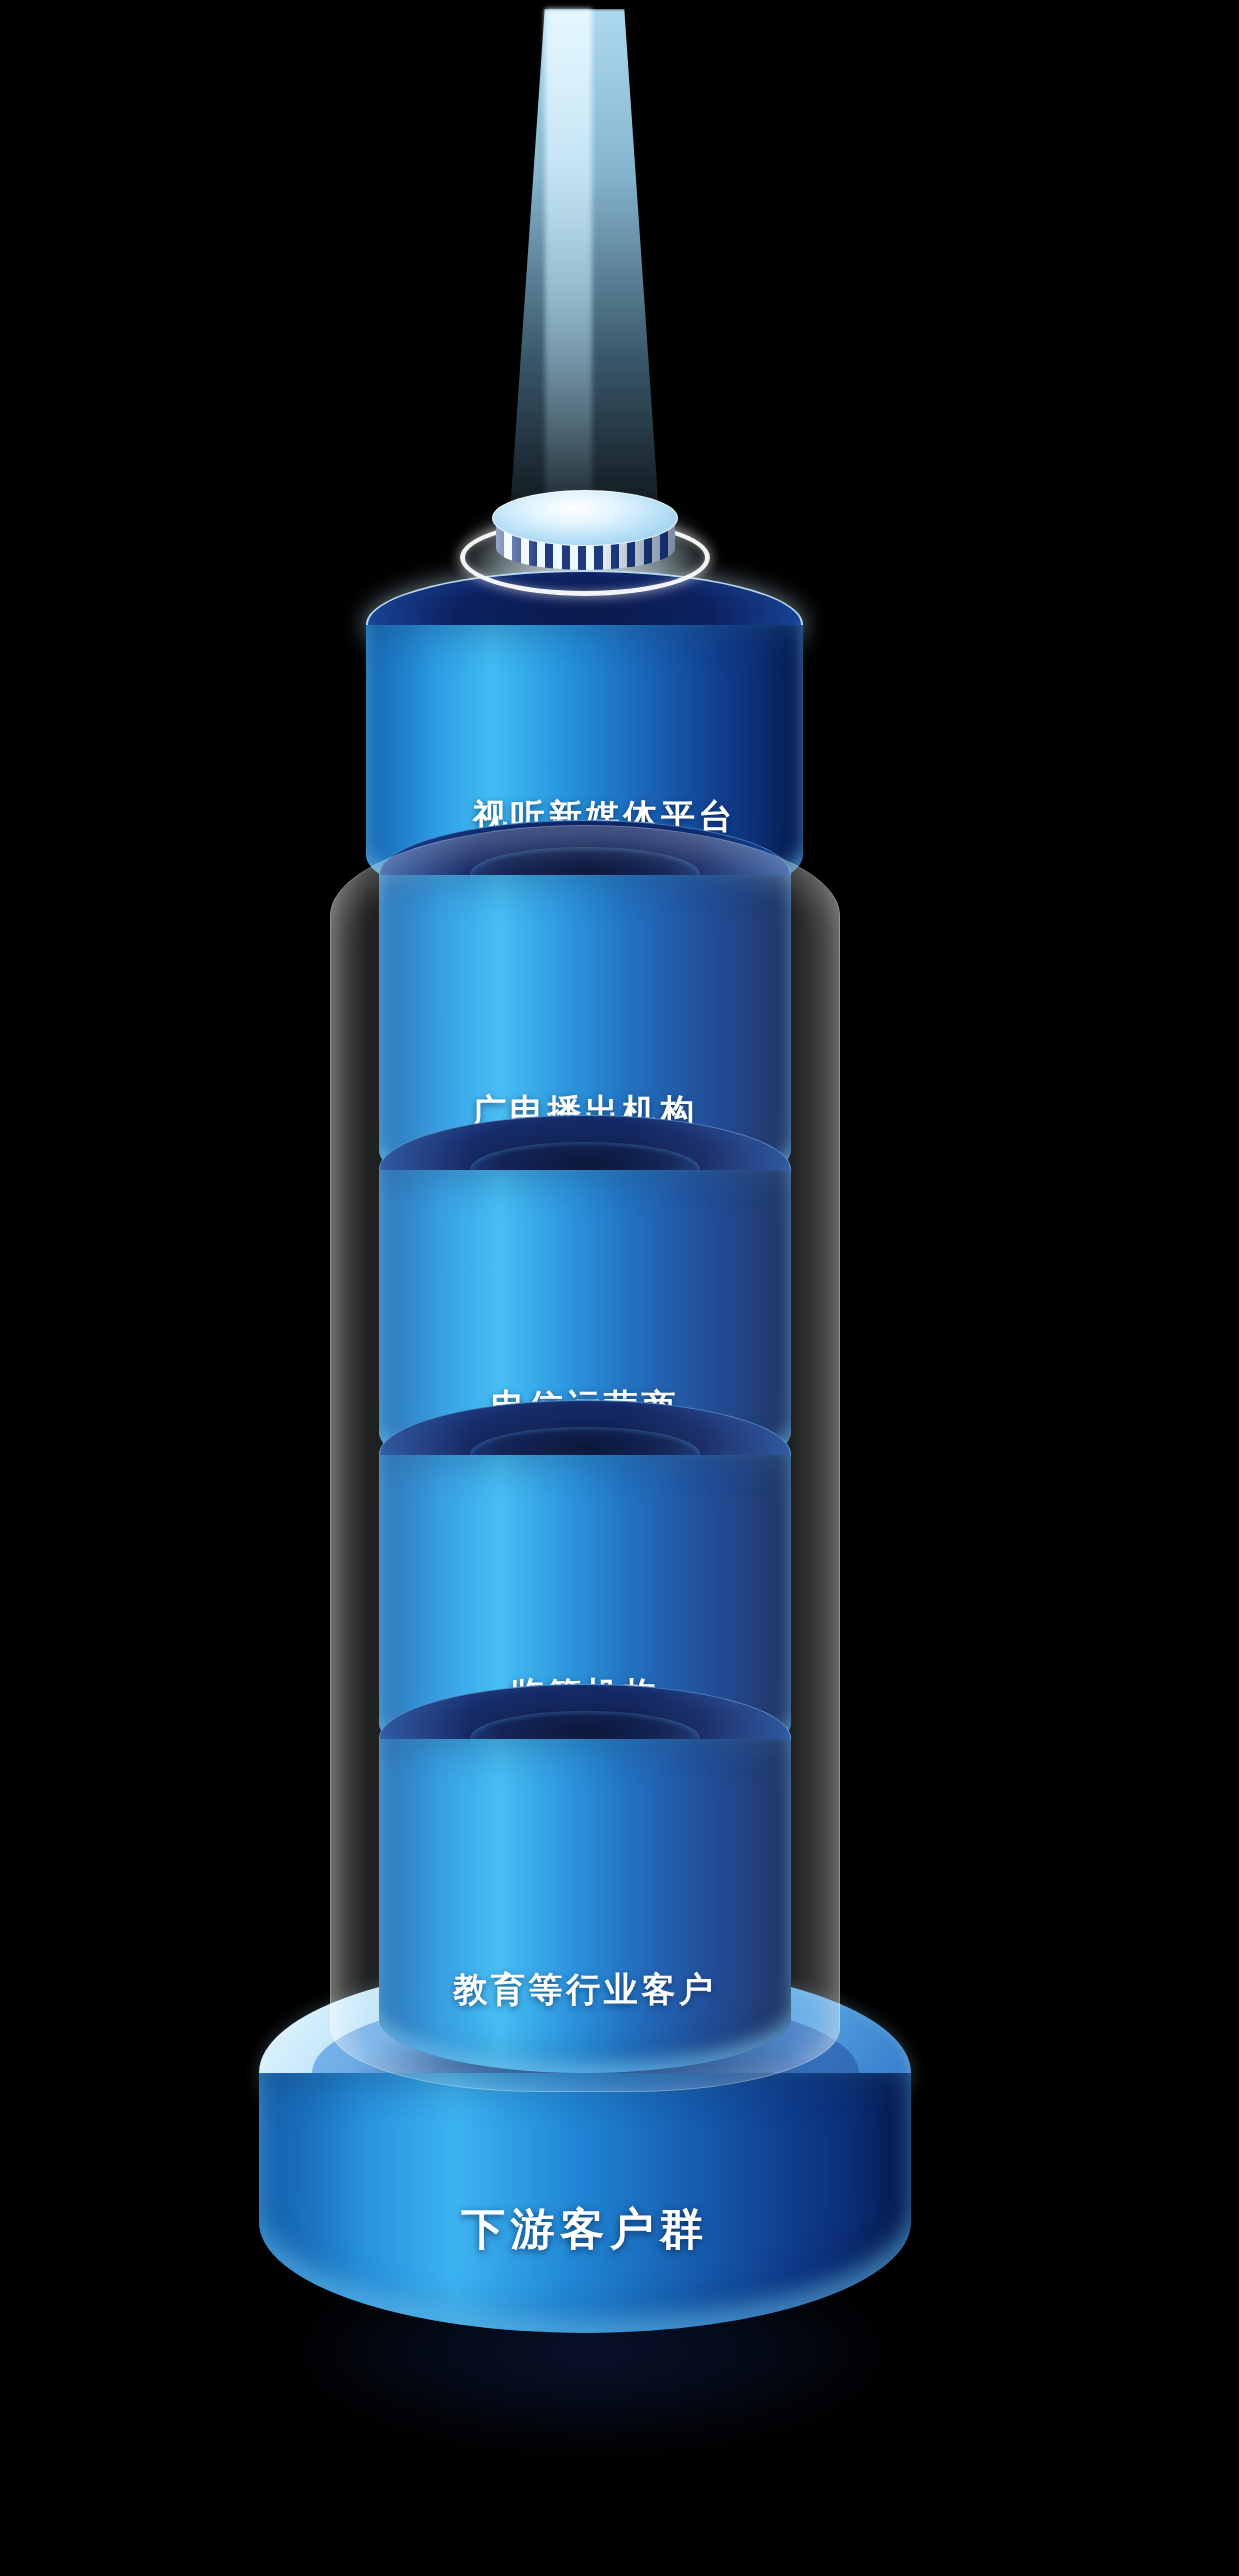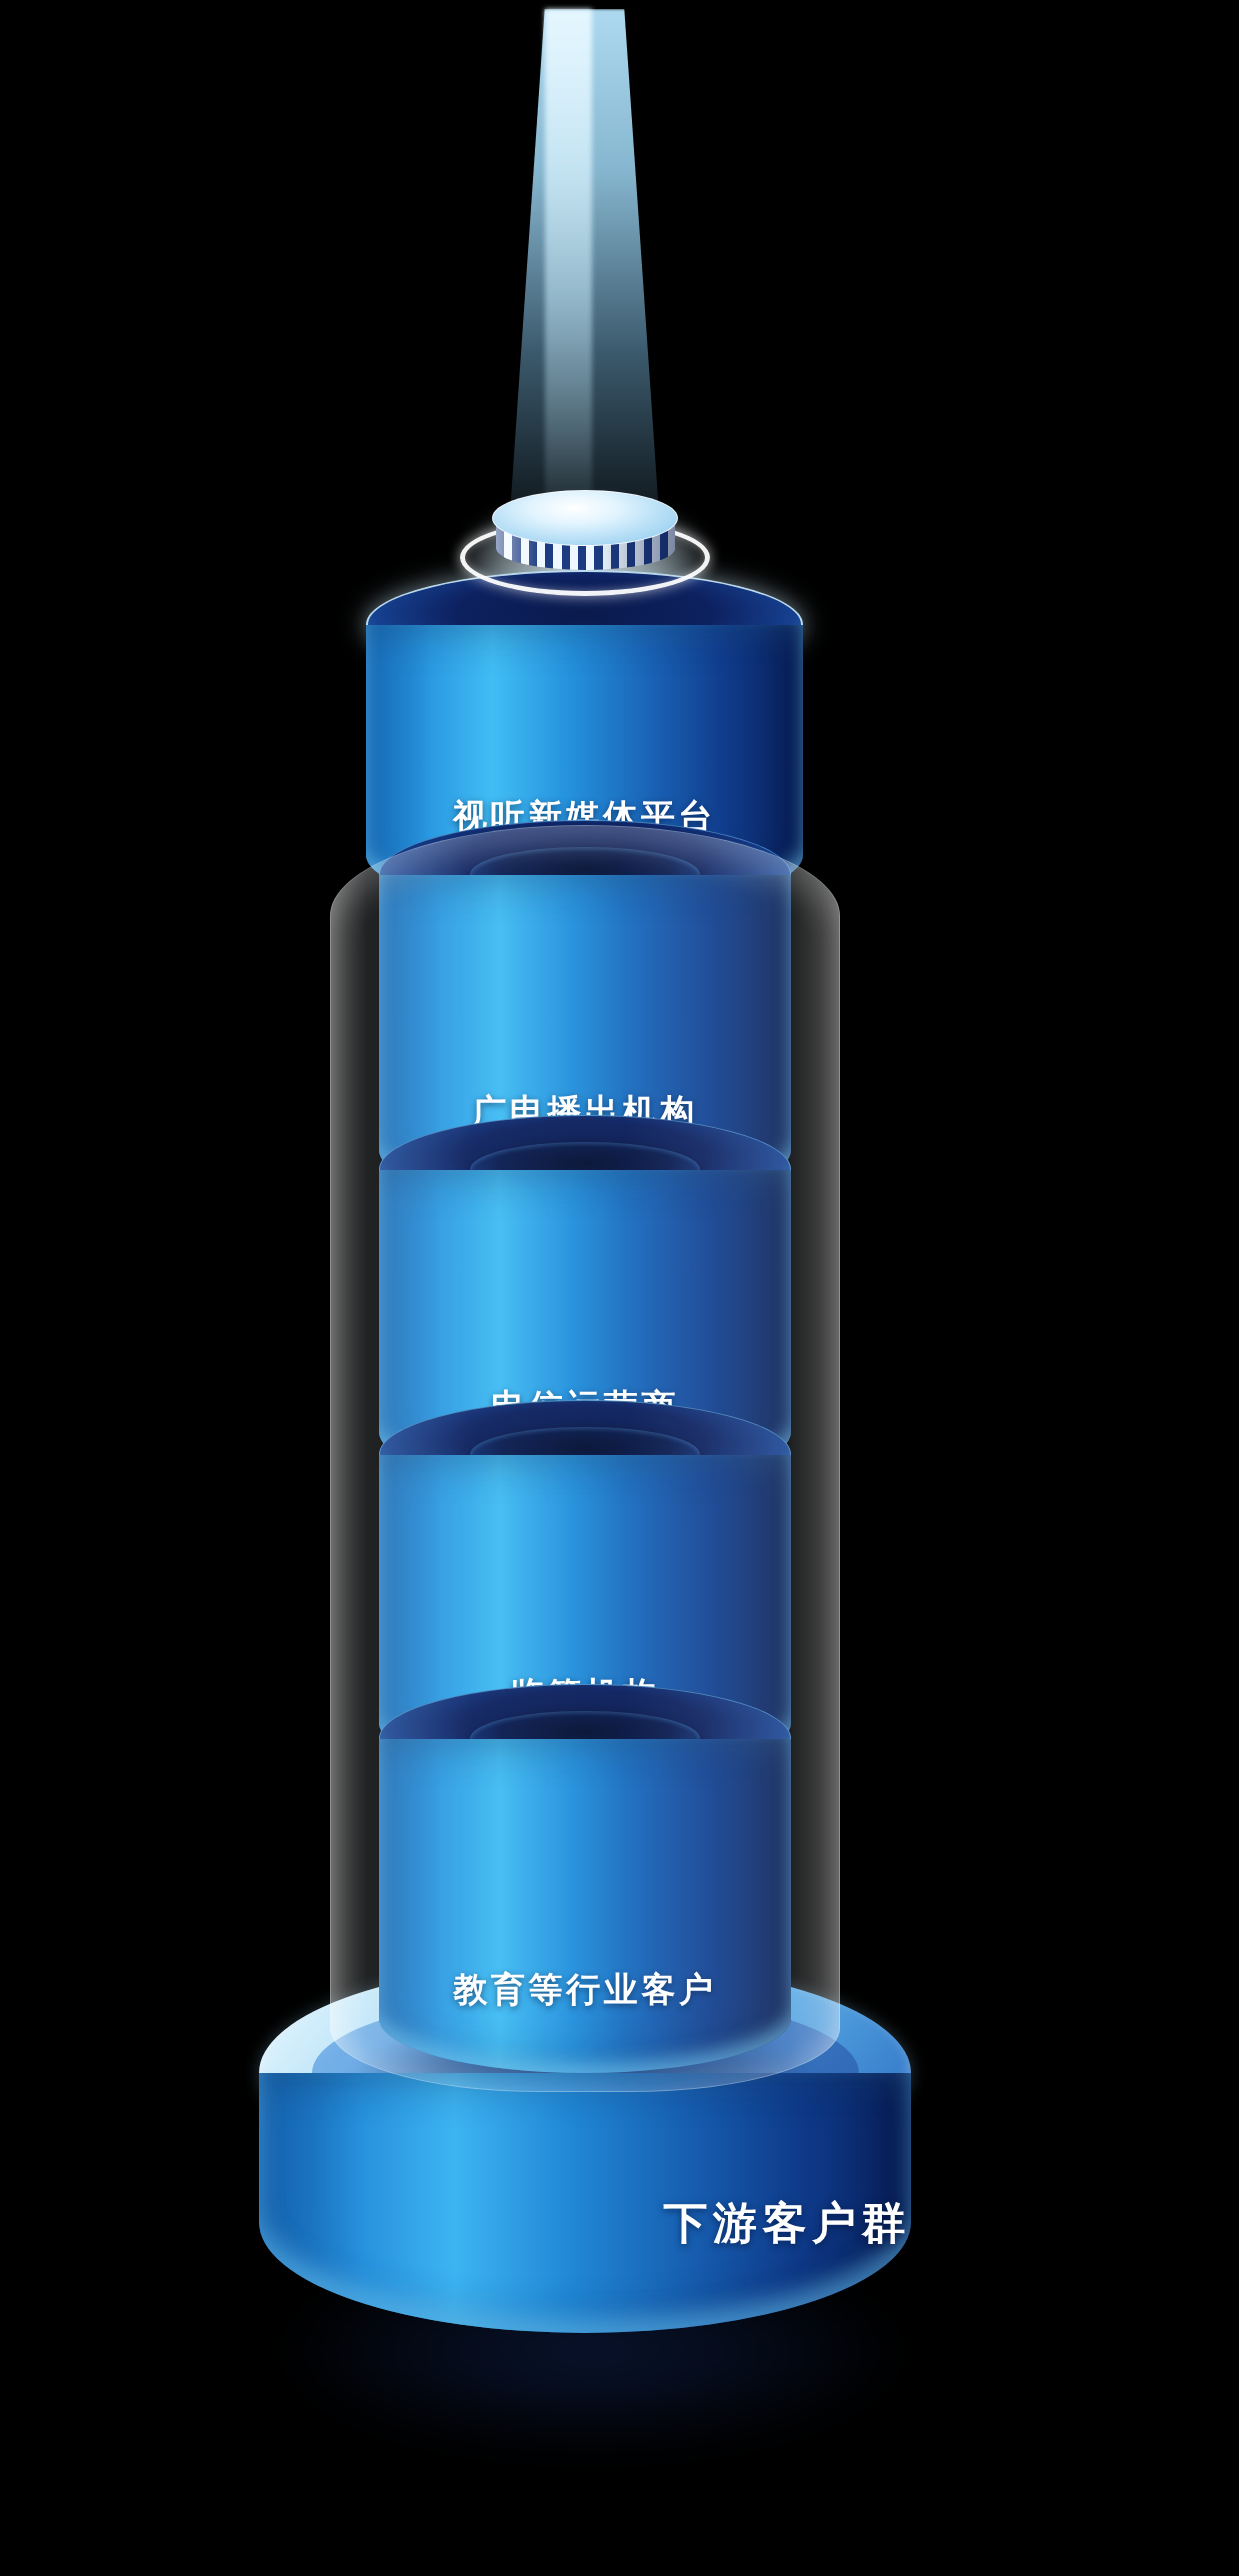--- a/index.html
+++ b/index.html
@@ -30,41 +30,41 @@
         box-shadow:inset 0 -5.5px 12.8px rgba(255,255,255,.35),0 0 16.4px rgba(160,220,250,.25);}
   .base-seat{position:absolute;left:53px;top:31px;width:547px;height:160px;border-radius:50%;
         background:linear-gradient(125deg,#7fb9ec 0%,#4c8fd6 45%,#2c63b2 100%);}
   .base-seat-shadow{position:absolute;left:80px;top:46px;width:492px;height:135px;border-radius:50%;
         background:radial-gradient(closest-side,rgba(8,24,70,.6) 0%,rgba(8,24,70,.35) 60%,rgba(8,24,70,0) 95%);
         filter:blur(4.6px);}
   .base-body{position:absolute;left:0;top:111px;width:652px;height:260px;
         border-radius:0 0 50% 50% / 0 0 111px 111px;
         background:linear-gradient(90deg,#0d54a2 0%,#2892de 16%,#3db4f2 30%,#2187d6 48%,#175eb0 66%,#0f3c8c 82%,#092260 100%);
         box-shadow:inset 0 -14.6px 22px rgba(110,205,255,.5),inset 24px 0 44px rgba(80,185,245,.18),inset -27px 0 50px rgba(5,14,45,.45);}
-  .base-label{position:absolute;left:0;top:121px;width:100%;text-align:right;color:#fff;
+  .base-label{position:absolute;left:0;top:127px;width:100%;text-align:center;color:#fff;
         font-size:44px;font-weight:700;letter-spacing:5.5px;text-shadow:0 1.8px 7.3px rgba(0,18,55,.65);}
 
   
   .cyl{position:absolute;}
   .cyl .top{position:absolute;left:0;top:0;width:100%;height:109px;border-radius:50%;box-sizing:border-box;
         background:radial-gradient(ellipse at 50% 40%,#0a1a4c 0%,#0d2160 42%,#16408f 68%,#2a7ecb 88%,#4fb6ee 100%);
         border:1.8px solid rgba(120,205,250,.5);}
   .cyl .plug{position:absolute;left:22%;top:24%;width:56%;height:52%;border-radius:50%;
         background:radial-gradient(ellipse at 50% 38%,#050f33 0%,#0a1c50 52%,#153781 82%,#2c68bd 100%);
         box-shadow:0 4.6px 11px rgba(0,0,15,.55),inset 0 1.8px 4.6px rgba(100,180,245,.3);}
   .cyl .body{position:absolute;left:0;width:100%;top:55px;
         border-radius:0 0 50% 50% / 0 0 55px 55px;
         background:linear-gradient(90deg,#0e5cab 0%,#2b9ae2 15%,#41bdf4 29%,#2490dc 47%,#1a63b6 65%,#113e8e 81%,#0a2362 100%);
         box-shadow:inset 0 -11px 16.4px rgba(120,212,255,.5),inset 20px 0 40px rgba(80,190,248,.2),inset -24px 0 46px rgba(5,14,45,.42);}
   .cyl .label{position:absolute;left:0;width:100%;text-align:center;color:#fff;
         font-size:34px;font-weight:700;letter-spacing:3.6px;text-shadow:0 1.8px 6.4px rgba(0,18,55,.6);}
 
   .c1{left:366px;top:570px;width:437px;height:340px;}
   .c1 .top{border:2.7px solid rgba(215,245,255,.85);box-shadow:0 0 24px rgba(205,240,255,.55);}
-  .c1 .body{height:285px;} .c1 .label{top:169px;}
+  .c1 .body{height:285px;} .c1 .label{top:169px;padding-left:20px;}
 
   .c2{left:379px;top:820px;width:412px;height:385px;} .c2 .body{height:330px;} .c2 .label{top:214px;}
   .c3{left:379px;top:1115px;width:412px;height:372px;} .c3 .body{height:317px;} .c3 .label{top:214px;}
   .c4{left:379px;top:1400px;width:412px;height:377px;} .c4 .body{height:323px;} .c4 .label{top:217px;}
   .c5{left:379px;top:1684px;width:412px;height:388px;} .c5 .body{height:334px;} .c5 .label{top:228px;}
 
   
   .tube{position:absolute;left:330px;top:825px;width:510px;height:1267px;box-sizing:border-box;
         border-radius:255px 255px 210px 210px / 91px 91px 64px 64px;
         background:linear-gradient(90deg,rgba(255,255,255,.32) 0%,rgba(235,248,255,.14) 7%,

